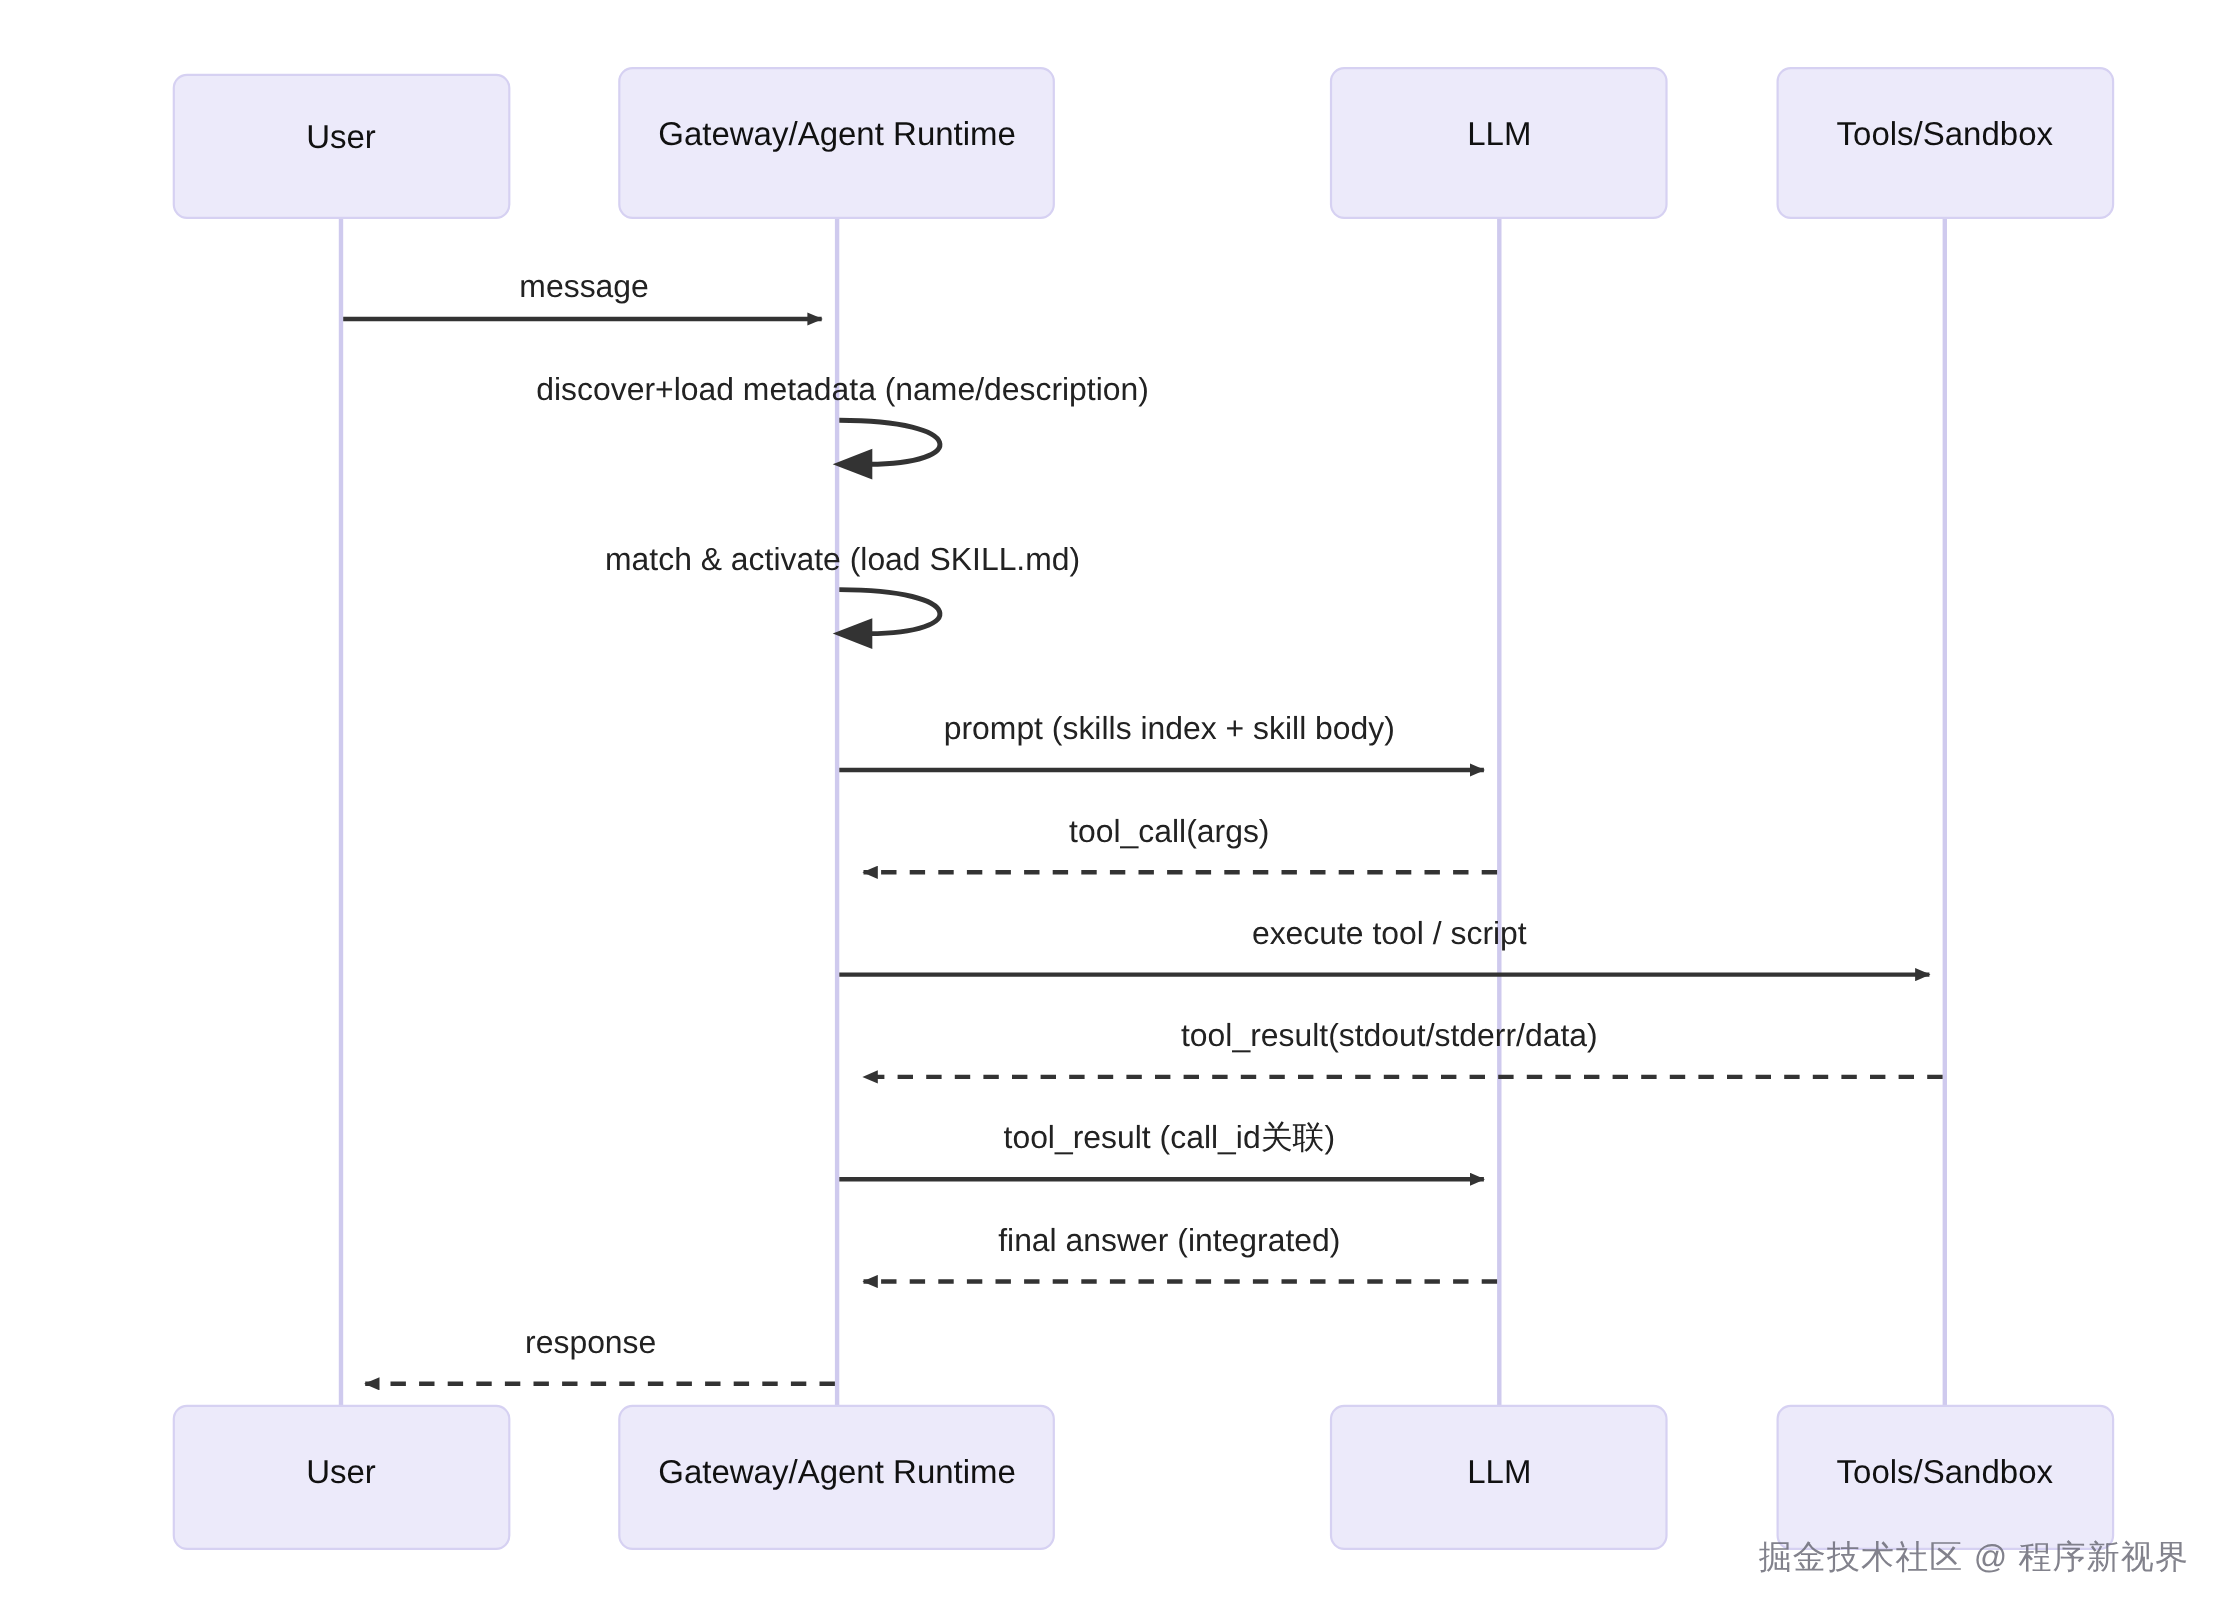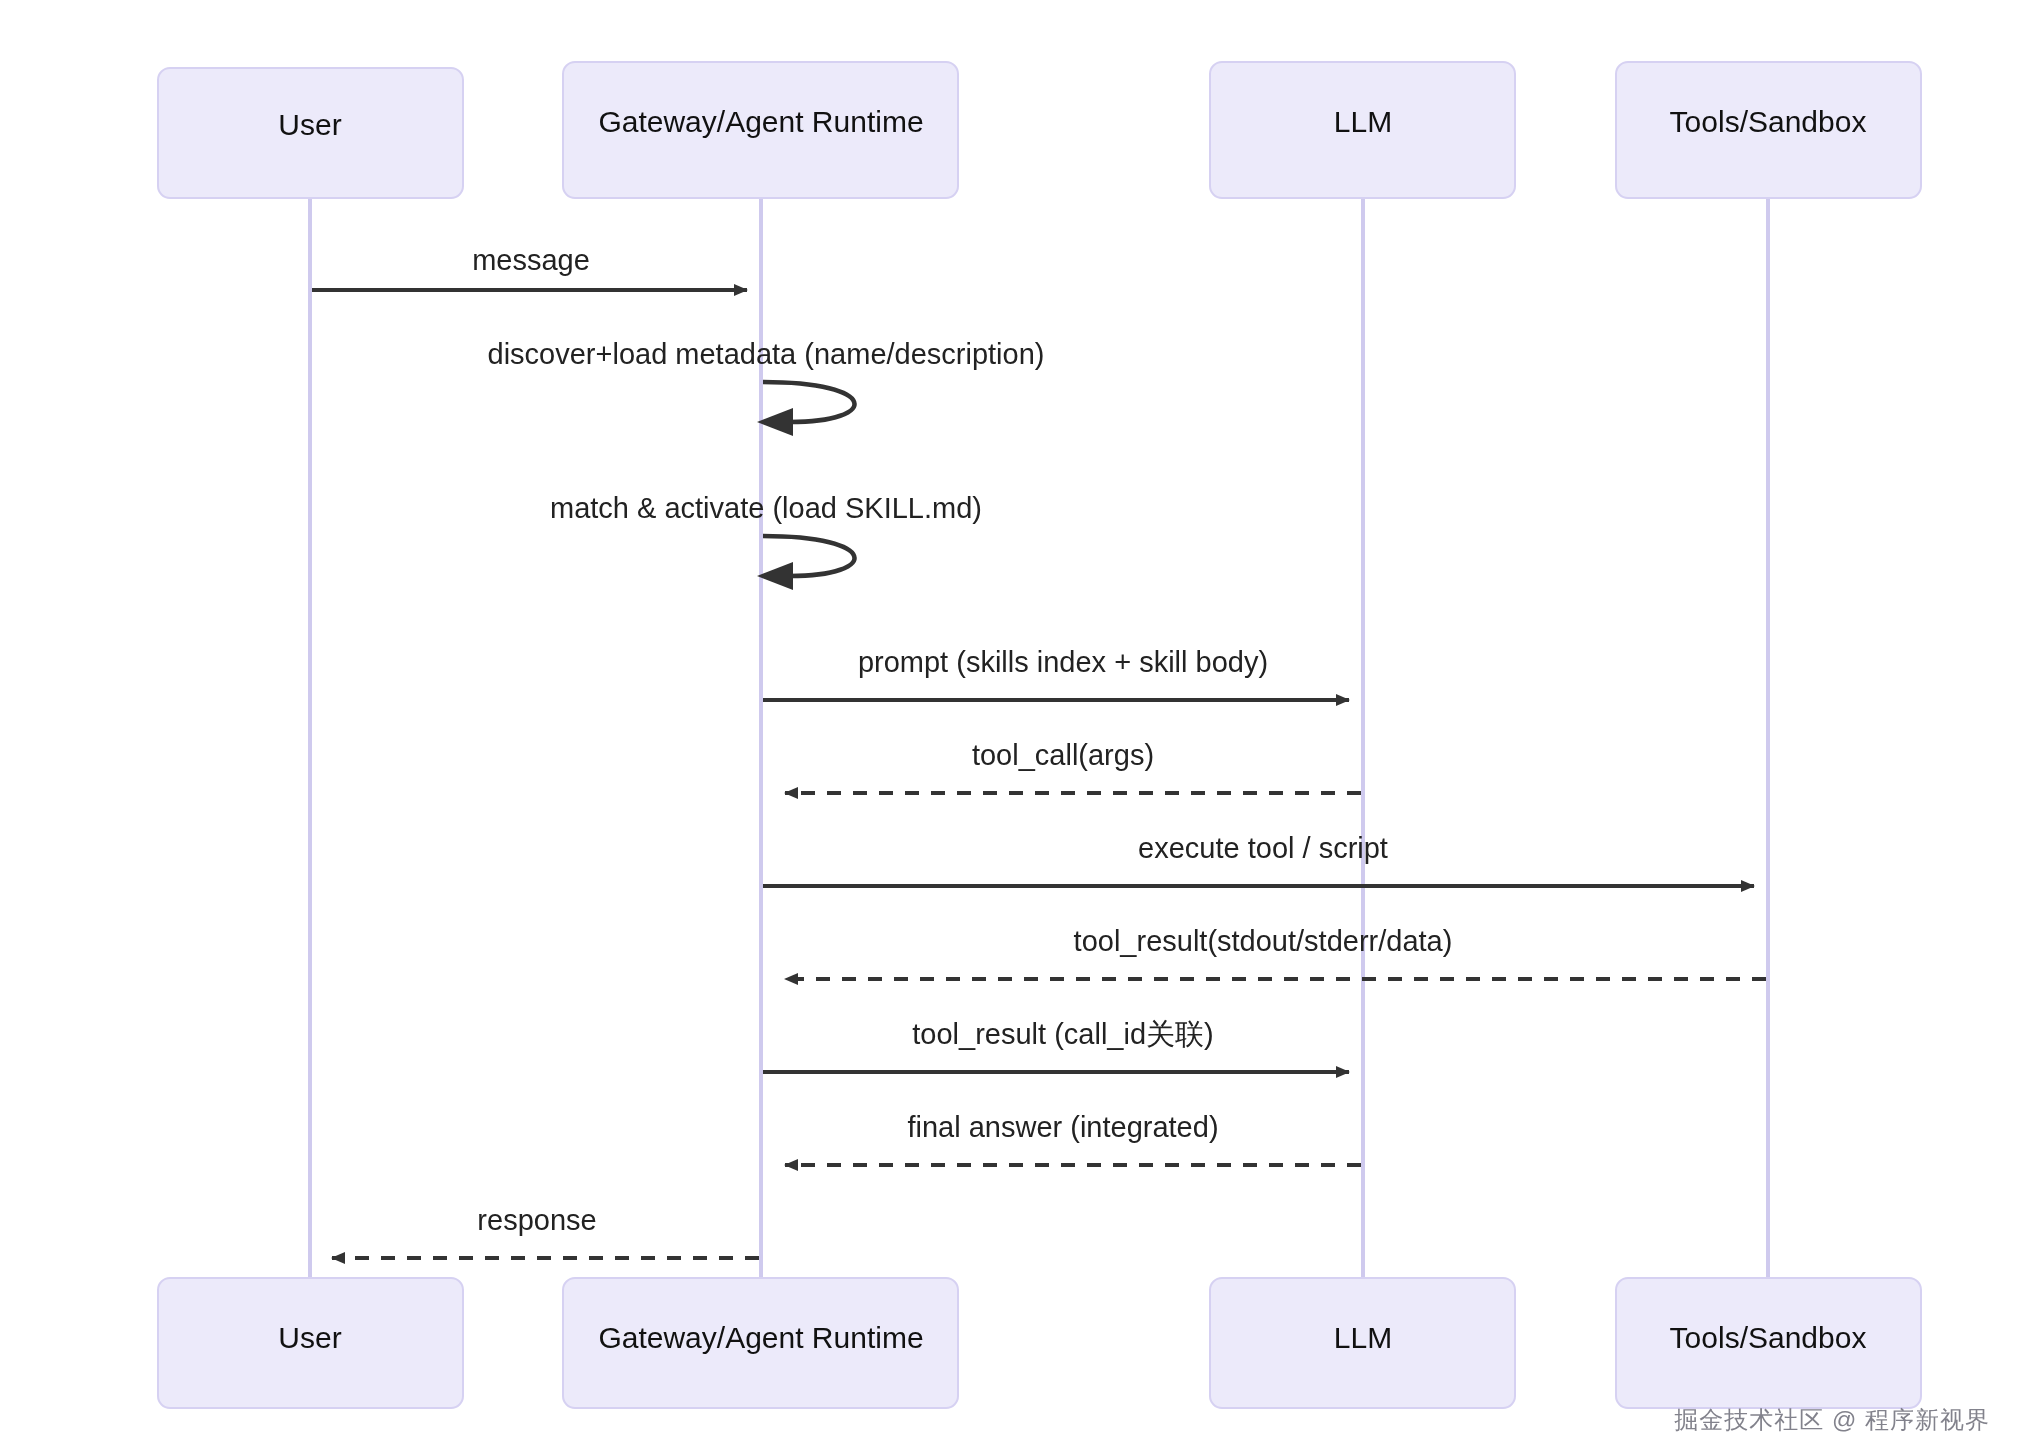--- a/index.html
+++ b/index.html
@@ -66,21 +66,21 @@
     font-family: "Liberation Sans", "DejaVu Sans", sans-serif;
     font-size: 29px;
     fill: #222222;
     text-anchor: middle;
   }
   .watermark {
     position: absolute;
     right: 34px;
     bottom: 18px;
     font-family: "Liberation Sans", "DejaVu Sans", sans-serif;
-    font-size: 24px;
+    font-size: 30px;
     color: #6d6d78;
     letter-spacing: 1px;
     white-space: nowrap;
     opacity: 0.85;
   }
 </style>
 </head>
 <body>
 
 <div id="diagram-root">

